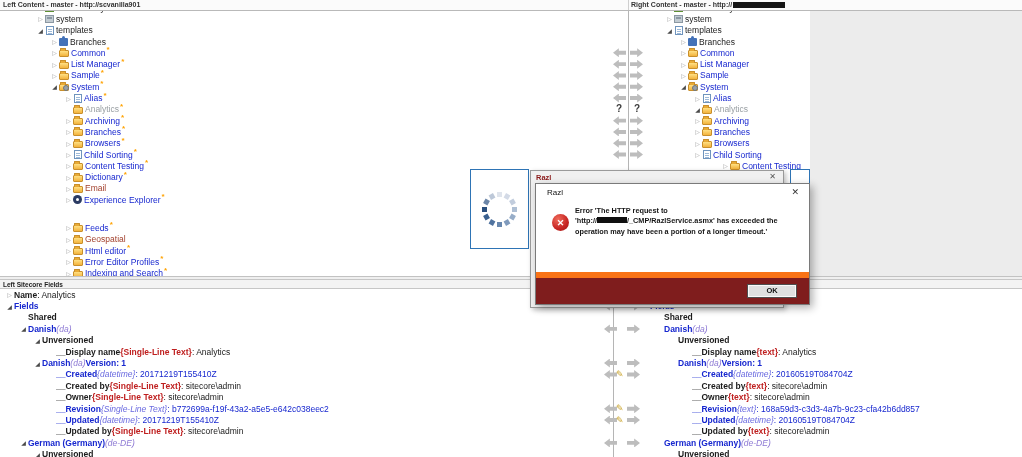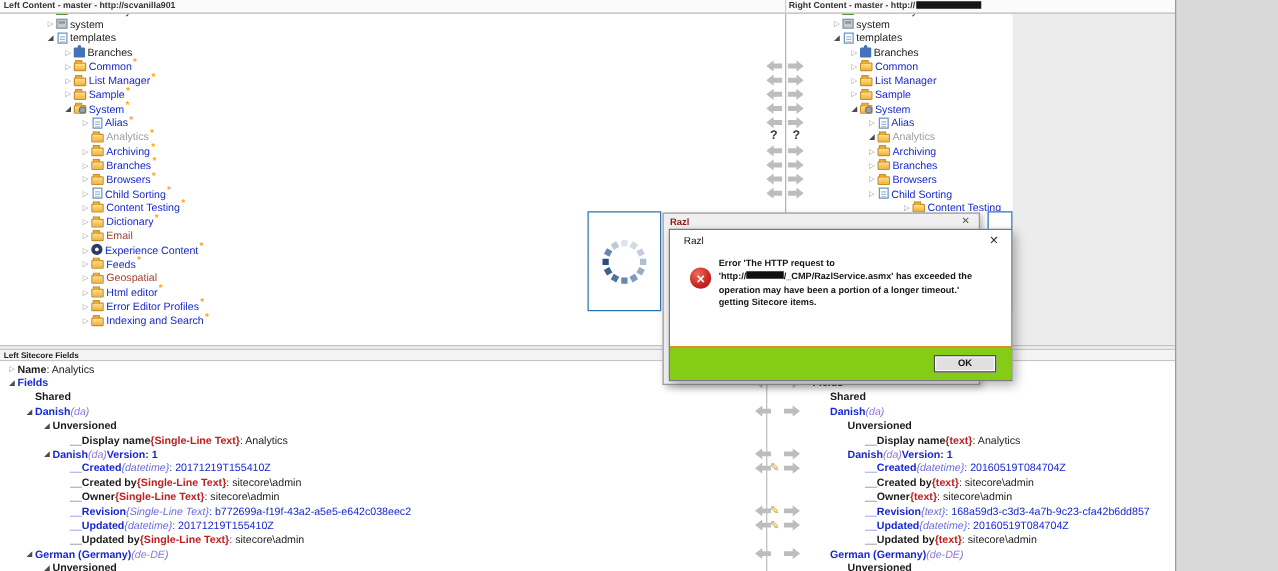--- a/index.html
+++ b/index.html
@@ -1,16 +1,16 @@
 <!DOCTYPE html>
 <html><head>
 <meta charset="utf-8">
 <style>
   html,body{margin:0;padding:0;background:#d8d8d8}
-  #app{position:relative;width:940px;height:457px;background:#efefef;
+  #app{position:relative;width:1022px;height:457px;background:#efefef;
        font-family:"Liberation Sans",sans-serif;overflow:hidden;outline:1px solid #9b9b9b}
 
   
   .hdrbar{position:absolute;left:0;top:0;width:1022px;height:10px;background:#fbfbfb;
           border-bottom:1px solid #b9b9b9;z-index:1}
   .hdr-title{position:absolute;top:1px;font-size:7px;font-weight:700;color:#333;white-space:nowrap}
   .hdr-left{left:3px}
   .hdr-right{left:631px}
   .hdr-sep{position:absolute;left:628px;top:0;width:1px;height:10px;background:#cfcfcf}
   .redact-h{display:inline-block;width:52px;height:6px;background:#151515;vertical-align:-1px;margin-left:1px}
@@ -118,21 +118,21 @@
        border:1px solid #7a7a7a;box-shadow:3px 3px 8px rgba(0,0,0,.3);z-index:5}
   .dlg-title{position:absolute;left:11px;top:4px;font-size:8px;color:#111}
   .dlg-close{position:absolute;right:10px;top:3px;font-size:9px;color:#333}
   .err-ico{position:absolute;left:16px;top:30px;width:17px;height:17px;border-radius:50%;
            background:radial-gradient(circle at 35% 30%,#ef6a5a,#c62422 60%,#9d1a17);
            color:#fff;font-size:9px;font-weight:700;display:flex;align-items:center;justify-content:center}
   .dlg-msg{position:absolute;left:39px;top:22px;width:232px;font-size:7.3px;font-weight:700;
            color:#161616;line-height:10.4px}
   .dlg-msg div{white-space:nowrap}
   .redact-d{display:inline-block;width:30px;height:6px;background:#101010}
-  .dlg-footer{position:absolute;left:0;bottom:0;width:100%;height:26px;background:#84cc16;border-top:1px solid #f97316}
+  .dlg-footer{position:absolute;left:0;bottom:0;width:100%;height:26px;background:#7f1d1d;border-top:6px solid #f97316}
   .ok-btn{position:absolute;right:12px;top:6px;width:50px;height:14px;background:#e0e0e0;
           border:1px solid #4f4f4f;box-shadow:inset 0 0 0 1px #fafafa;font-size:7.5px;font-weight:600;
           text-align:center;line-height:12px;color:#111;box-sizing:border-box}
 </style>
 </head>
 <body>
 
 <div id="app">
 
   <div class="hdrbar">
@@ -236,24 +236,24 @@
           <span class="star">*</span>
         </div>
         <div class="trow" style="padding-left: 64px;">
           <span class="exp">▷</span>
           <span class="ico ico-folder"></span>
           <span class="lbl c-maroon">Email</span>
         </div>
         <div class="trow" style="padding-left: 64px;">
           <span class="exp">▷</span>
           <span class="ico ico-exp"></span>
-          <span class="lbl c-blue">Experience Content</span>
-          <span class="star">*</span>
-        </div>
-        <div class="trow" style="padding-left: 64px;">
+          <span class="lbl c-blue">Experience Explorer</span>
+          <span class="star">*</span>
+        </div>
+        <div class="trow" style="padding-left: 64px; margin-top: 17px;">
           <span class="exp">▷</span>
           <span class="ico ico-folder"></span>
           <span class="lbl c-blue">Feeds</span>
           <span class="star">*</span>
         </div>
         <div class="trow" style="padding-left: 64px;">
           <span class="exp">▷</span>
           <span class="ico ico-folder"></span>
           <span class="lbl c-maroon">Geospatial</span>
         </div>
@@ -614,20 +614,19 @@
   </div>
 
   <div class="dlg">
     <span class="dlg-title">Razl</span>
     <span class="dlg-close">✕</span>
     <div class="err-ico">✕</div>
     <div class="dlg-msg" id="dlg-msg">
         <div>Error 'The HTTP request to</div>
         <div><span>'http://</span><span class="redact-d"></span><span>/_CMP/RazlService.asmx' has exceeded the</span></div>
         <div>operation may have been a portion of a longer timeout.'</div>
-        <div>getting Sitecore items.</div>
       </div>
     <div class="dlg-footer">
       <div class="ok-btn">OK</div>
     </div>
   </div>
 
 </div>
 
 </body></html>

